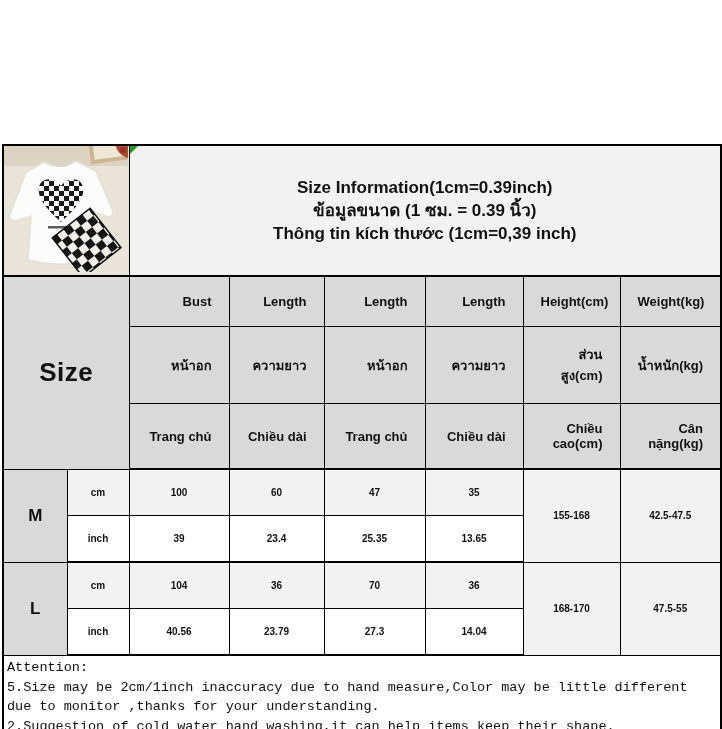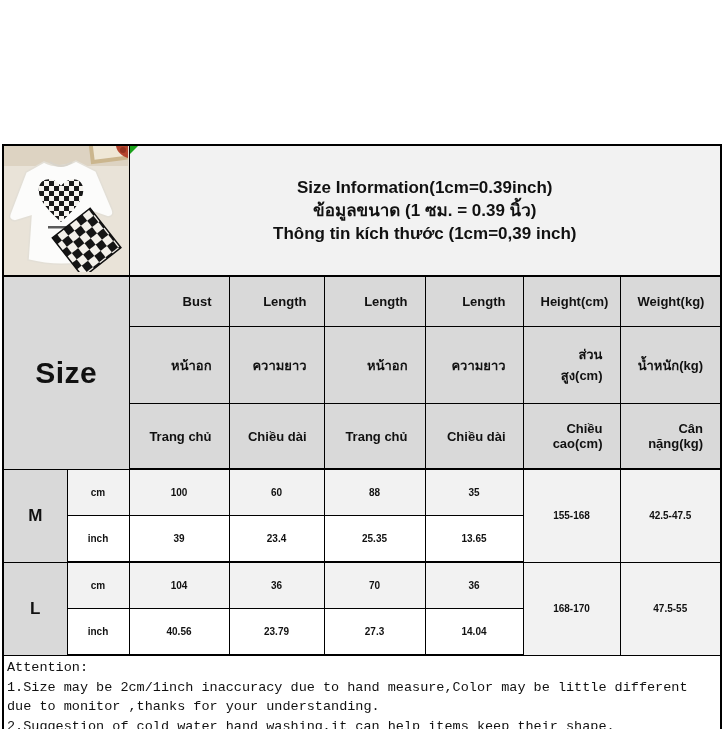--- a/index.html
+++ b/index.html
@@ -37,21 +37,21 @@
   tr.r-linch td{border-bottom:2px solid var(--border-color);}
   td.photo-cell{padding:0;background:var(--photo-bg);}
   td.band{
     background:var(--band-fill);
     font-size:17px;line-height:23px;
     position:relative;
   }
   td.hdr{background:var(--header-fill);text-align:right;}
   td.lt{background:var(--light-fill);}
   td.wt{background:var(--white-fill);}
-  td.size-big{background:var(--header-fill);font-size:30px;letter-spacing:0.5px;}
+  td.size-big{background:var(--header-fill);font-size:26px;letter-spacing:0.5px;}
   td.size-row-label{background:var(--header-fill);font-size:17px;}
   td.unit{font-size:10px;}
   td.val{font-size:10px;}
   td.notes-cell{
     background:#fff;text-align:left;vertical-align:top;
     font-weight:normal;font-size:13.5px;line-height:1.45;
     padding:2px 5px 0 3px;
   }
   .corner-marker{
     position:absolute;left:0;top:0;width:0;height:0;
@@ -149,21 +149,21 @@
       <td class="hdr">Chiều dài</td>
       <td class="hdr">Chiều cao(cm)</td>
       <td class="hdr">Cân nặng(kg)</td>
     </tr>
 
     <tr style="height:26px;">
       <td rowspan="2" class="size-row-label">M</td>
       <td class="unit lt">cm</td>
       <td class="val lt">100</td>
       <td class="val lt">60</td>
-      <td class="val lt">88</td>
+      <td class="val lt">47</td>
       <td class="val lt">35</td>
       <td rowspan="2" class="val lt">155-168</td>
       <td rowspan="2" class="val lt">42.5-47.5</td>
     </tr>
 
     <tr class="r-minch" style="height:30px;">
       <td class="unit wt">inch</td>
       <td class="val wt">39</td>
       <td class="val wt">23.4</td>
       <td class="val wt">25.35</td>
@@ -186,21 +186,21 @@
       <td class="val wt">40.56</td>
       <td class="val wt">23.79</td>
       <td class="val wt">27.3</td>
       <td class="val wt">14.04</td>
     </tr>
 
     <tr style="height:119px;font-family:Liberation Mono, monospace;">
       <td colspan="8" class="notes-cell">
         <div class="notes-block">
           <p>Attention:</p>
-          <p>1.Size may be 2cm/1inch inaccuracy due to hand measure,Color may be little different due to monitor ,thanks for your understanding.</p>
+          <p>5.Size may be 2cm/1inch inaccuracy due to hand measure,Color may be little different due to monitor ,thanks for your understanding.</p>
           <p>2.Suggestion of cold water hand washing,it can help items keep their shape.</p>
         </div>
       </td>
     </tr>
   </tbody>
     </table>
 
 </div>
 
 </body></html>

